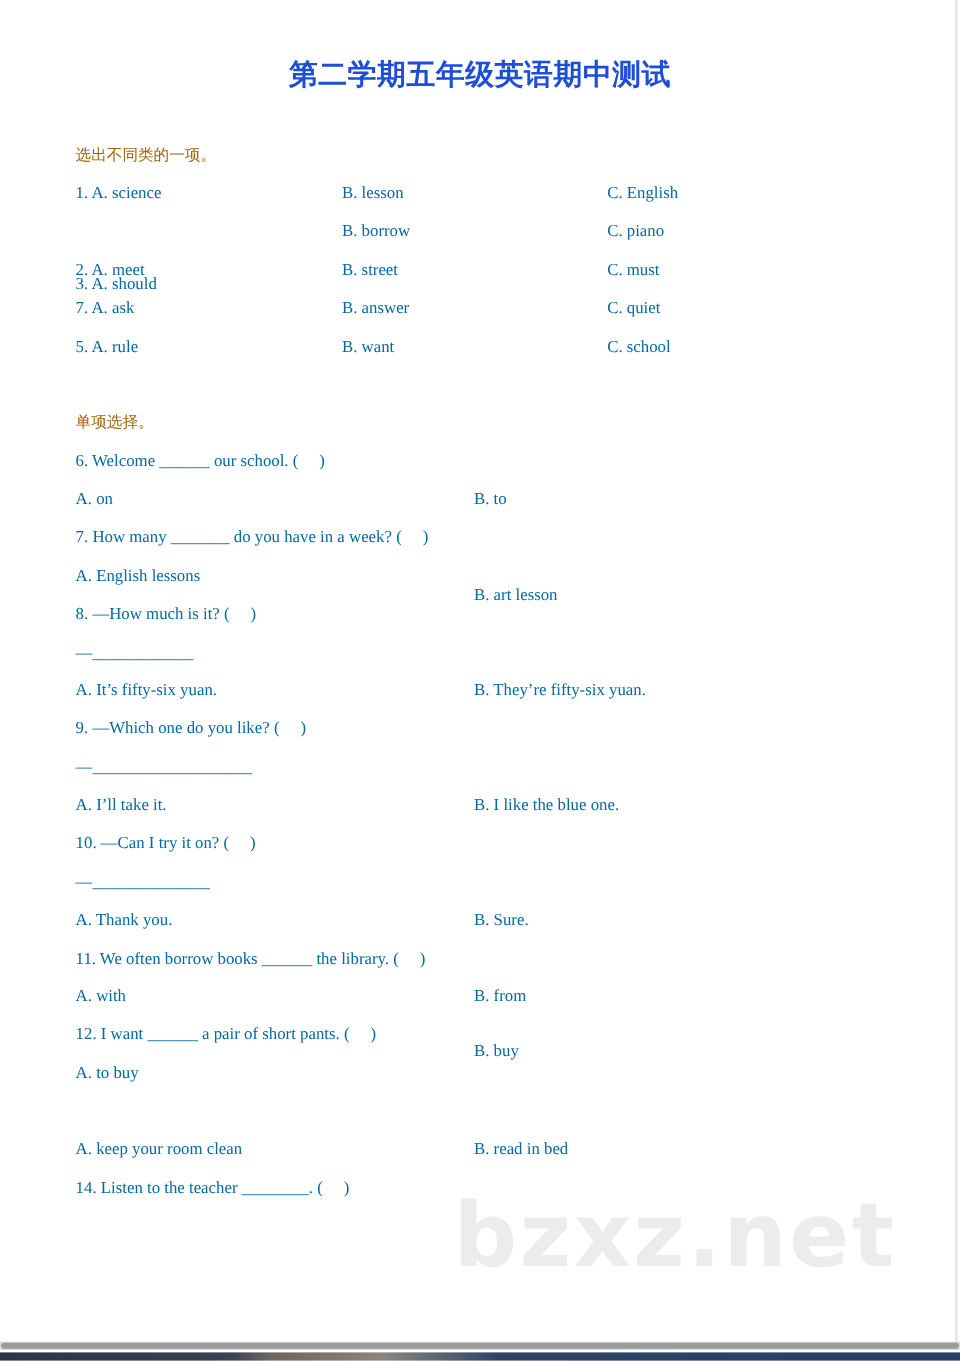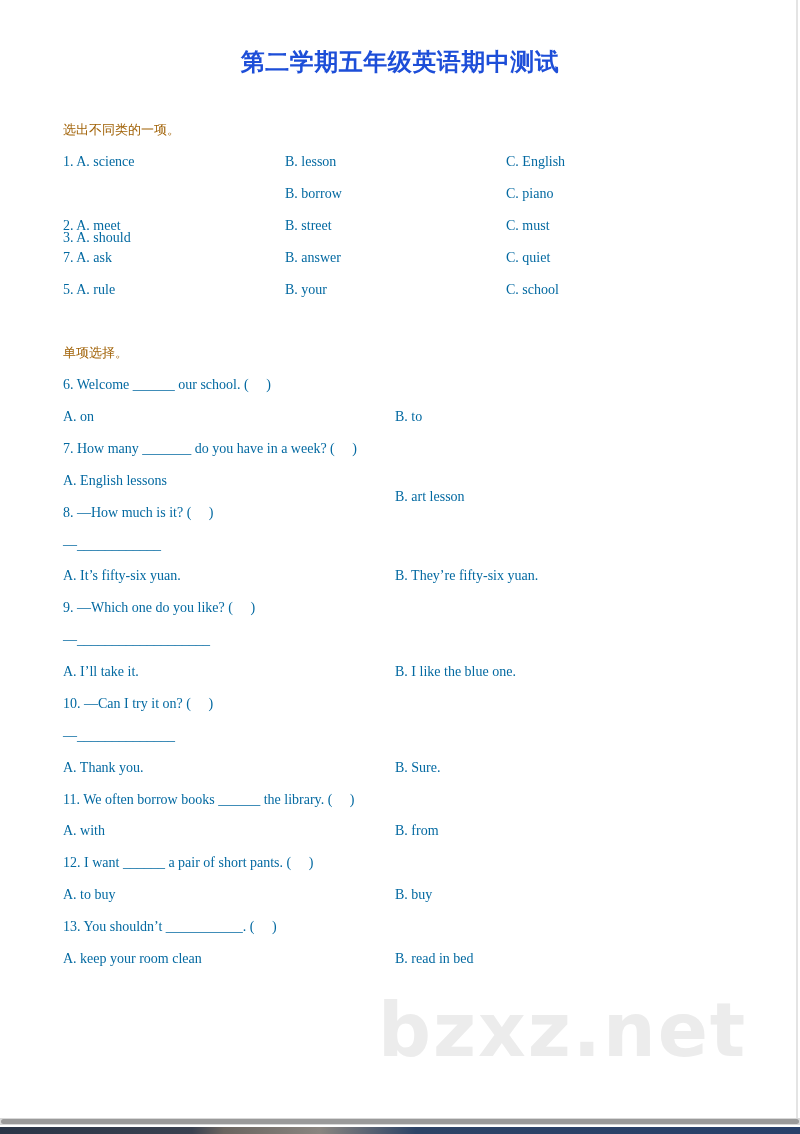--- a/index.html
+++ b/index.html
@@ -33,21 +33,21 @@
 
   <div class="t" style="left:63px; top:217px;margin-top:12px;">3. A. should</div>
   <div class="t" style="left:285px; top:217px;">B. street</div>
   <div class="t" style="left:506px; top:217px;">C. must</div>
 
   <div class="t" style="left:63px; top:249px;">7. A. ask</div>
   <div class="t" style="left:285px; top:249px;">B. answer</div>
   <div class="t" style="left:506px; top:249px;">C. quiet</div>
 
   <div class="t" style="left:63px; top:281px;">5. A. rule</div>
-  <div class="t" style="left:285px; top:281px;">B. your</div>
+  <div class="t" style="left:285px; top:281px;">B. want</div>
   <div class="t" style="left:506px; top:281px;">C. school</div>
 
   <div class="t cn" style="left:63px; top:344px;">单项选择。</div>
 
   <div class="t" style="left:63px; top:376px;">6. Welcome ______ our school. (     )</div>
   <div class="t" style="left:63px; top:408px;">A. on</div>
   <div class="t" style="left:395px; top:408px;">B. to</div>
 
   <div class="t" style="left:63px; top:440px;">7. How many _______ do you have in a week? (     )</div>
   <div class="t" style="left:63px; top:472px;">A. English lessons</div>
@@ -67,26 +67,26 @@
   <div class="t" style="left:63px; top:727px;text-align:right;">—______________</div>
   <div class="t" style="left:63px; top:759px;">A. Thank you.</div>
   <div class="t" style="left:395px; top:759px;">B. Sure.</div>
 
   <div class="t" style="left:63px; top:791px;">11. We often borrow books ______ the library. (     )</div>
   <div class="t" style="left:63px; top:822px;">A. with</div>
   <div class="t" style="left:395px; top:822px;">B. from</div>
 
   <div class="t" style="left:63px; top:854px;">12. I want ______ a pair of short pants. (     )</div>
   <div class="t" style="left:63px; top:886px;">A. to buy</div>
-  <div class="t" style="left:395px; top:886px;">B. buy</div>
+  <div class="t" style="left:395px; top:868px;">B. buy</div>
 
-  <div class="t" style="left:63px; top:918px;">13. You shouldn’t ___________. (     )</div>
   <div class="t" style="left:63px; top:950px;">A. keep your room clean</div>
   <div class="t" style="left:395px; top:950px;">B. read in bed</div>
 
+  <div class="t" style="left:63px; top:982px;">14. Listen to the teacher ________. (     )</div>
 
   <div class="watermark">bzxz.net</div>
 </div>
 
 <div class="right-edge"></div>
 <div class="hscroll-track"></div>
 <div class="hscroll-thumb"></div>
 <div class="taskbar"></div>
 
 </body></html>

